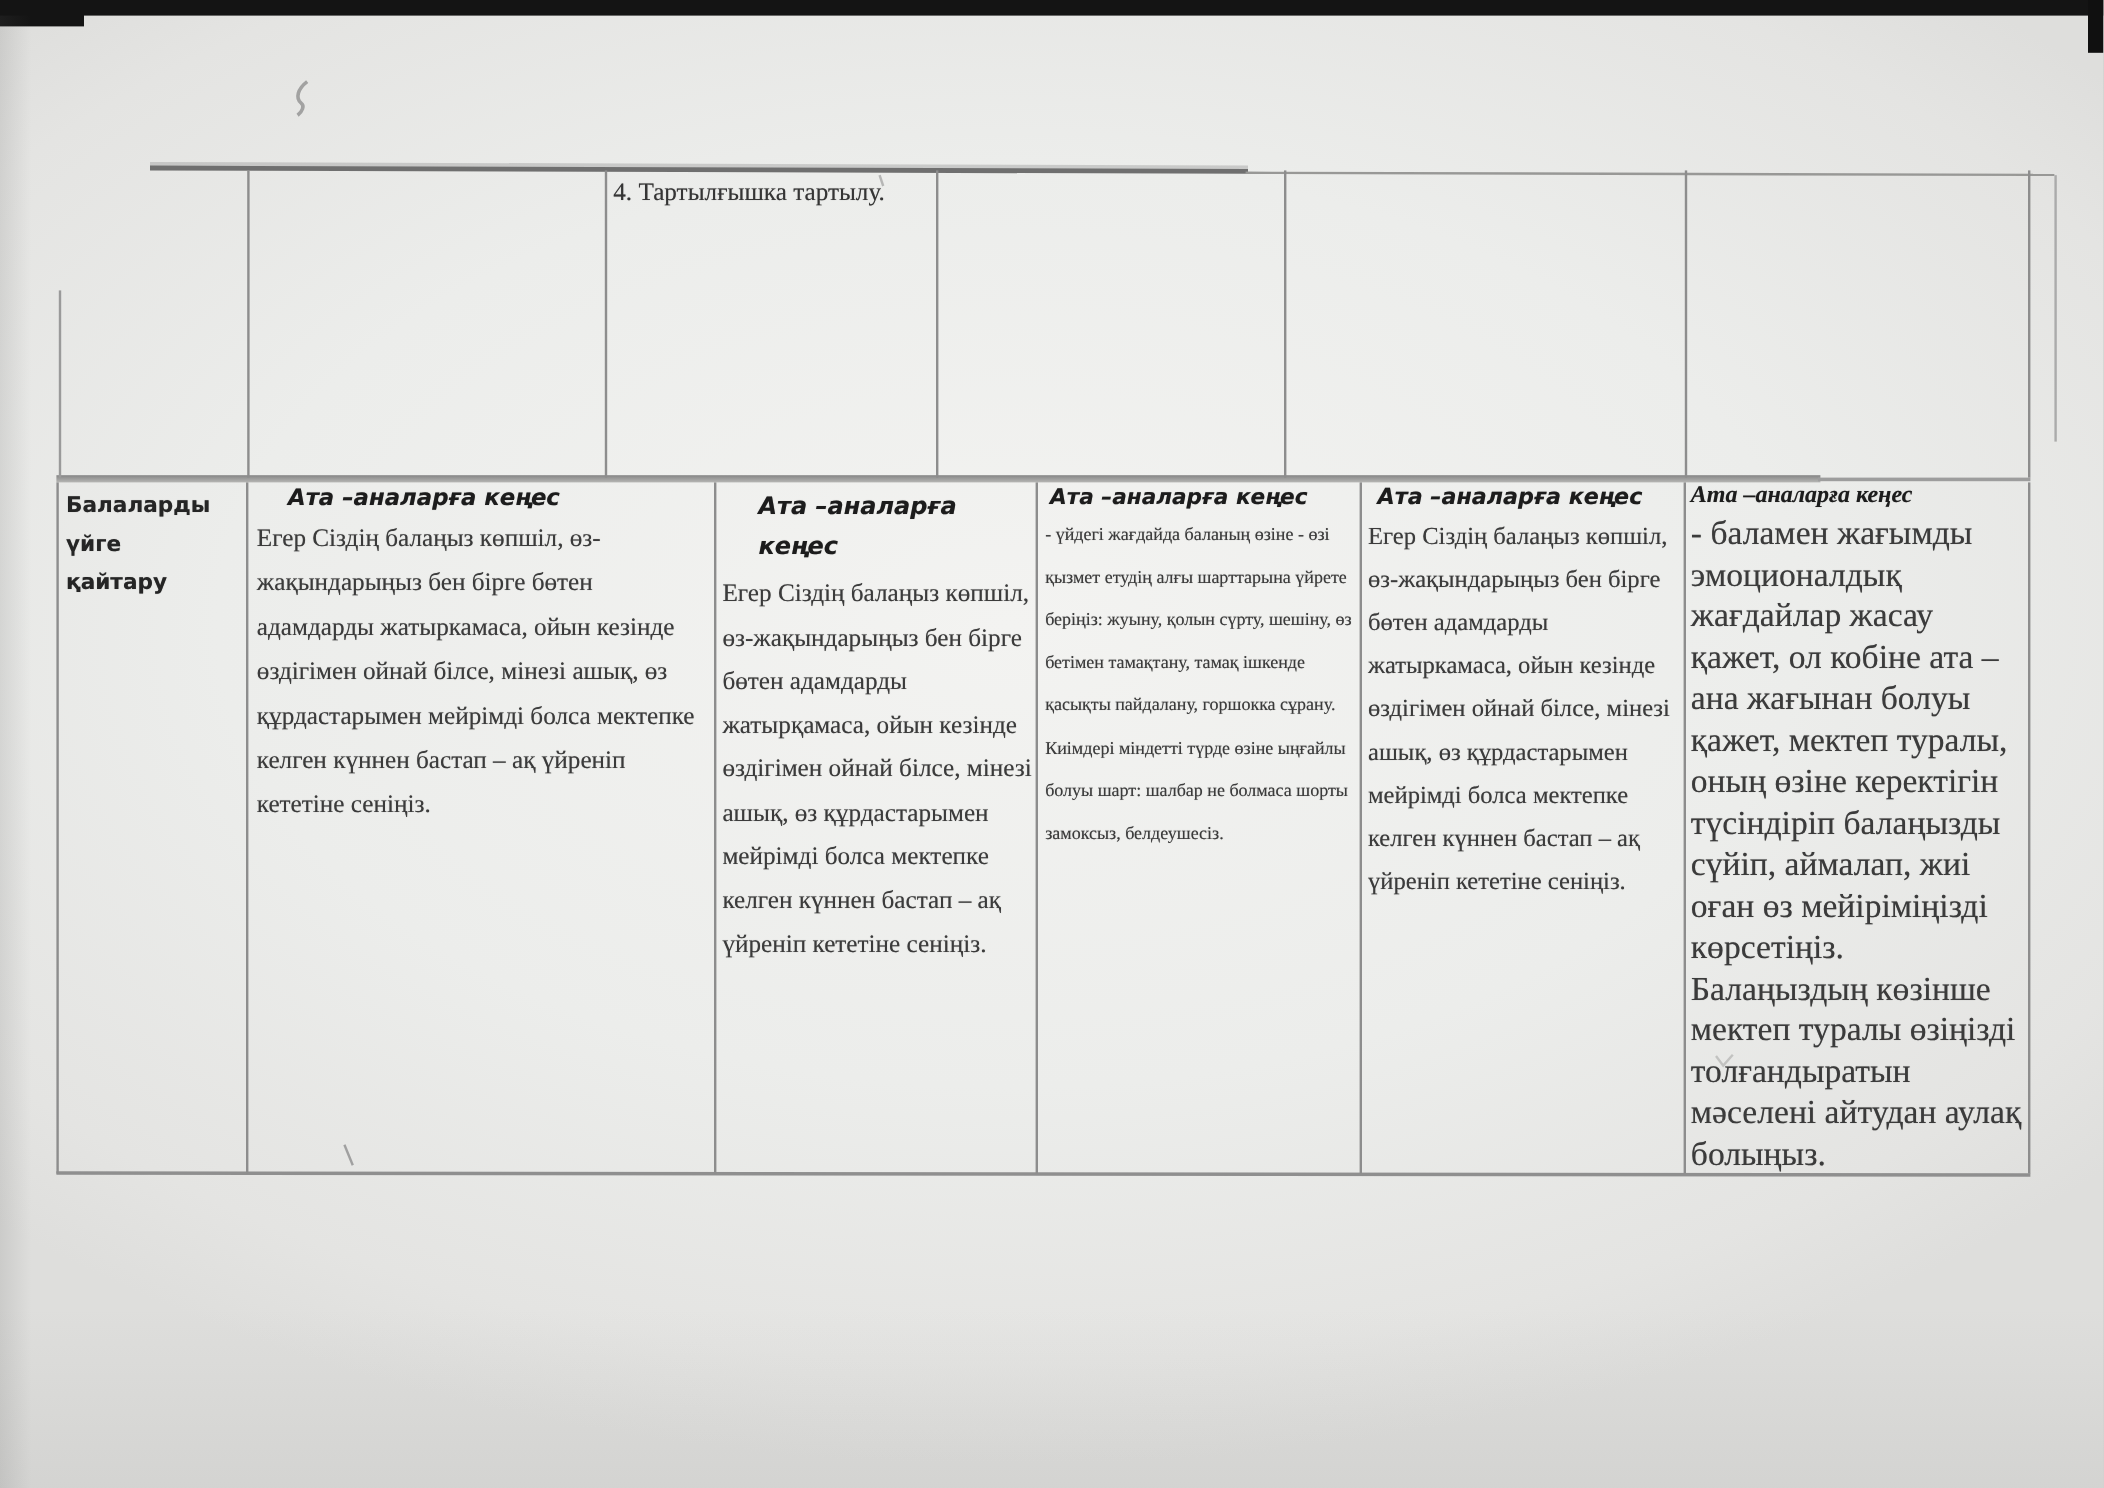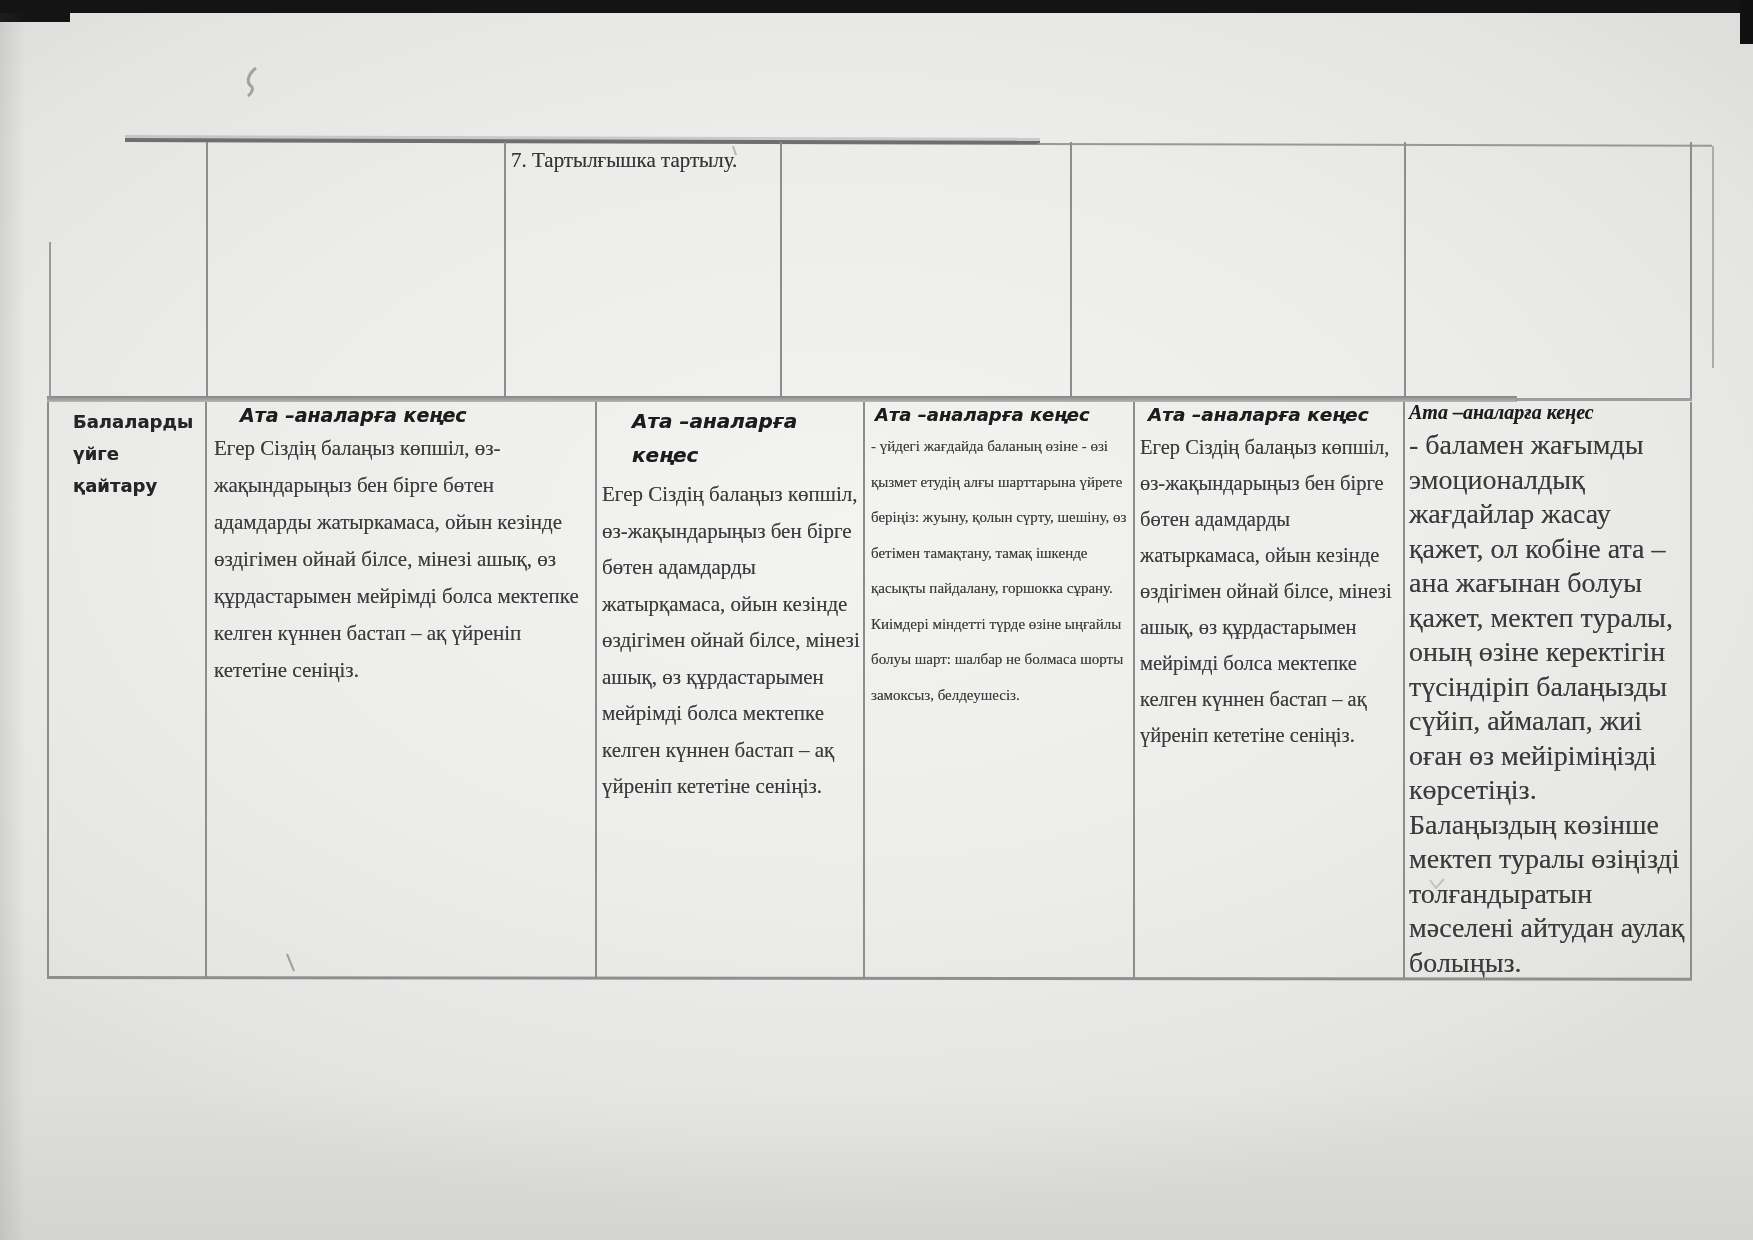--- a/index.html
+++ b/index.html
@@ -28,21 +28,21 @@
   .divider-a{left:47px;top:396px;width:1470px;height:6px;background:linear-gradient(180deg,#858585,#b6b6b4);}
   .divider-b{left:1515px;top:398px;width:177px;height:3px;background:#9d9d9d;}
   .vb{top:402px;height:576px;width:2px;}
   .bottom-ln{left:47px;top:976px;width:1645px;height:3px;background:#8f8f8f;transform:rotate(0.06deg);transform-origin:left center;}
 
   
   .cell{position:absolute;color:#3b3b3b;text-shadow:0 0 .6px rgba(55,55,55,.55);}
   .activity{left:511px;top:142px;width:242px;font-size:21px;line-height:37px;color:#353535;}
   .activity p{margin:0;}
   .activity b{color:#1f1f1f;}
-  .row-header{left:73px;top:406px;width:126px;font-family:"DejaVu Sans",sans-serif;font-weight:bold;font-size:18px;line-height:32px;color:#252525;}
+  .row-header{left:55px;top:406px;width:126px;font-family:"DejaVu Sans",sans-serif;font-weight:bold;font-size:18px;line-height:32px;color:#252525;}
   .advice .hdr{font-family:"DejaVu Sans",sans-serif;font-weight:bold;font-style:italic;color:#1c1c1c;margin:0 16px 4px 0;}
   .advice .bdy{margin:0;}
   .c2{left:214px;top:404px;width:382px;}
   .c2 .hdr{font-size:19px;padding-left:26px;}
   .c2 .bdy{font-size:21px;line-height:37px;}
   .c3{left:602px;top:404px;width:258px;}
   .c3 .hdr{font-size:20px;padding-left:30px;padding-right:34px;line-height:34px;}
   .c3 .bdy{font-size:21px;line-height:36.5px;}
   .c4{left:871px;top:404px;width:256px;}
   .c4 .hdr{font-size:18px;padding-left:4px;}
@@ -100,21 +100,21 @@
 
     <div class="ln vb" style="left:47px;"></div>
     <div class="ln vb" style="left:205px;"></div>
     <div class="ln vb" style="left:595px;"></div>
     <div class="ln vb" style="left:863px;"></div>
     <div class="ln vb" style="left:1133px;"></div>
     <div class="ln vb" style="left:1403px;"></div>
     <div class="ln vb" style="left:1690px;"></div>
 
     <div class="cell activity">
-      <p>7. Тартылғышка тартылу.</p>
+      <p>4. Тартылғышка тартылу.</p>
     </div>
 
     <div class="cell row-header">Балаларды үйге қайтару</div>
 
     <div class="cell advice c2">
       <p class="hdr">Ата –аналарға кеңес</p>
       <p class="bdy">Егер Сіздің балаңыз көпшіл, өз-жақындарыңыз бен бірге бөтен адамдарды жатыркамаса, ойын кезінде өздігімен ойнай білсе, мінезі ашық, өз құрдастарымен мейрімді болса мектепке келген күннен бастап – ақ үйреніп кететіне сеніңіз.</p>
     </div>
 
     <div class="cell advice c3">

